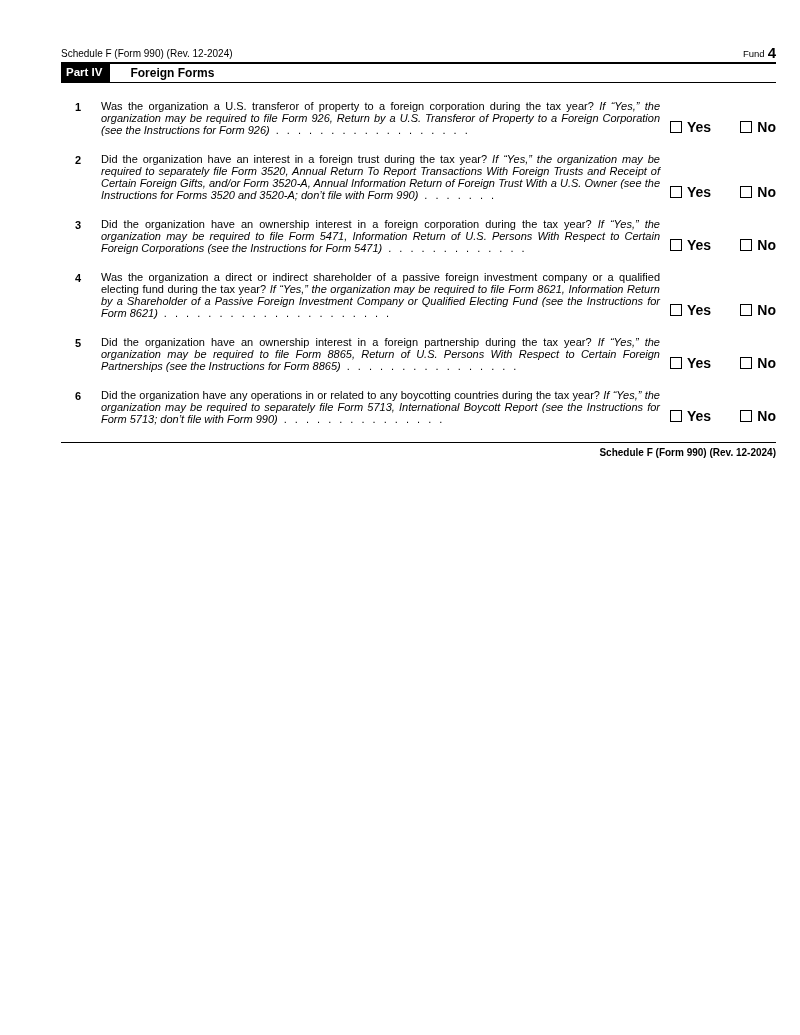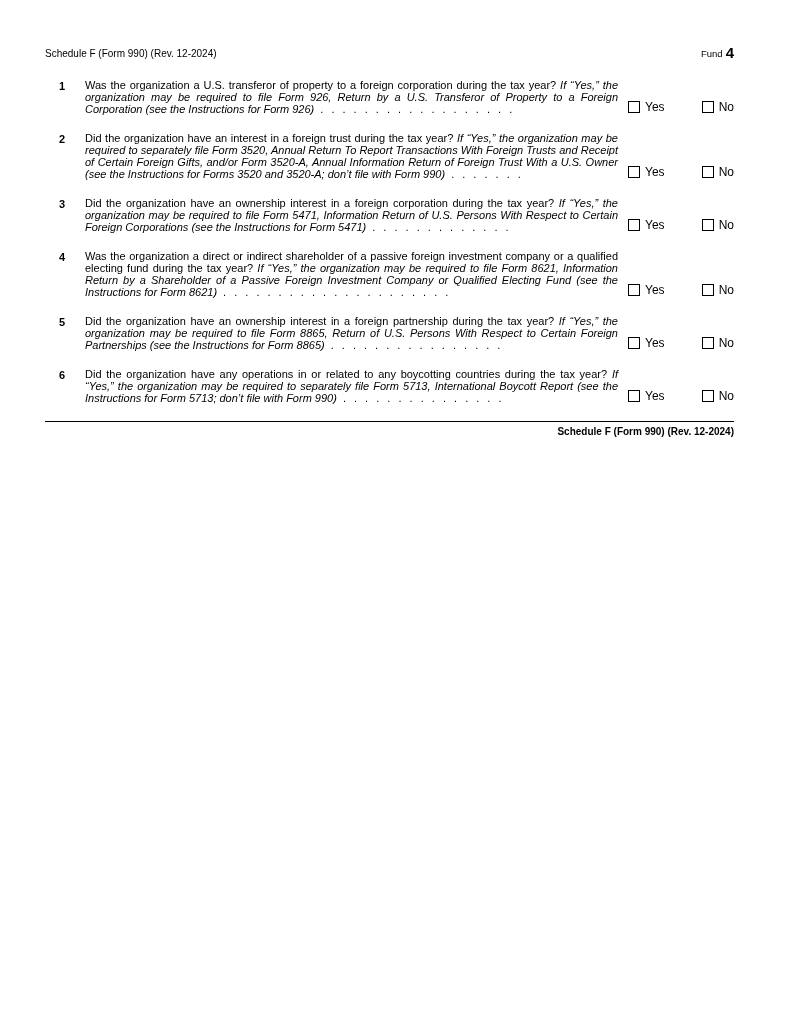--- a/index.html
+++ b/index.html
@@ -4,21 +4,21 @@
 <style>
   * { margin: 0; padding: 0; box-sizing: border-box; }
   html, body { background: #fff; }
   body {
     width: 800px;
     height: 1035px;
     font-family: "Liberation Sans", sans-serif;
     color: #000;
     position: relative;
   }
-  .page { padding: 46px 66px 0 45px; }
+  .page { padding: 46px 24px 0 45px; margin-left: 16px; }
 
   .doc-header {
     display: flex;
     justify-content: space-between;
     align-items: flex-end;
     padding-bottom: 3px;
   }
   .doc-header .left-title { font-size: 10px; }
   .doc-header .right-wrap { font-size: 9.5px; display: flex; align-items: flex-end; }
   .doc-header .page-num { font-size: 15px; font-weight: bold; margin-left: 3px; line-height: 13px; }
@@ -73,21 +73,21 @@
   }
   .ans { display: inline-flex; align-items: center; }
   .checkbox {
     width: 12px;
     height: 12px;
     border: 1px solid #000;
     background: #fff;
     display: inline-block;
     margin-right: 5px;
   }
-  .ans-label { font-weight: normal; font-size: 12px; }
+  .ans-label { font-weight: bold; font-size: 14px; }
 
   .doc-footer {
     border-top: 1px solid #000;
     padding-top: 4px;
     text-align: right;
     font-size: 10px;
     font-weight: bold;
   }
 </style>
 </head>
@@ -96,20 +96,24 @@
 <div class="page">
 
   <div class="doc-header">
     <span class="left-title">Schedule F (Form 990) (Rev. 12-2024)</span>
     <span class="right-wrap">
       <span>Fund</span>
       <span class="page-num">4</span>
     </span>
   </div>
 
+  <div class="part-header">
+    <span class="part-label">Part IV</span>
+    <span class="part-title">Foreign Forms</span>
+  </div>
 
   <div class="questions">
 
     <div class="question">
       <div class="q-num">1</div>
       <div class="q-text"><span class="lead">Was the organization a U.S. transferor of property to a foreign corporation during the tax year? </span><span class="detail">If “Yes,” the organization may be required to file Form 926, Return by a U.S. Transferor of Property to a Foreign Corporation (see the Instructions for Form 926)</span><span class="dots">. . . . . . . . . . . . . . . . . .</span></div>
       <div class="q-answers">
         <span class="ans">
           <span class="checkbox"></span>
           <span class="ans-label">Yes</span>

